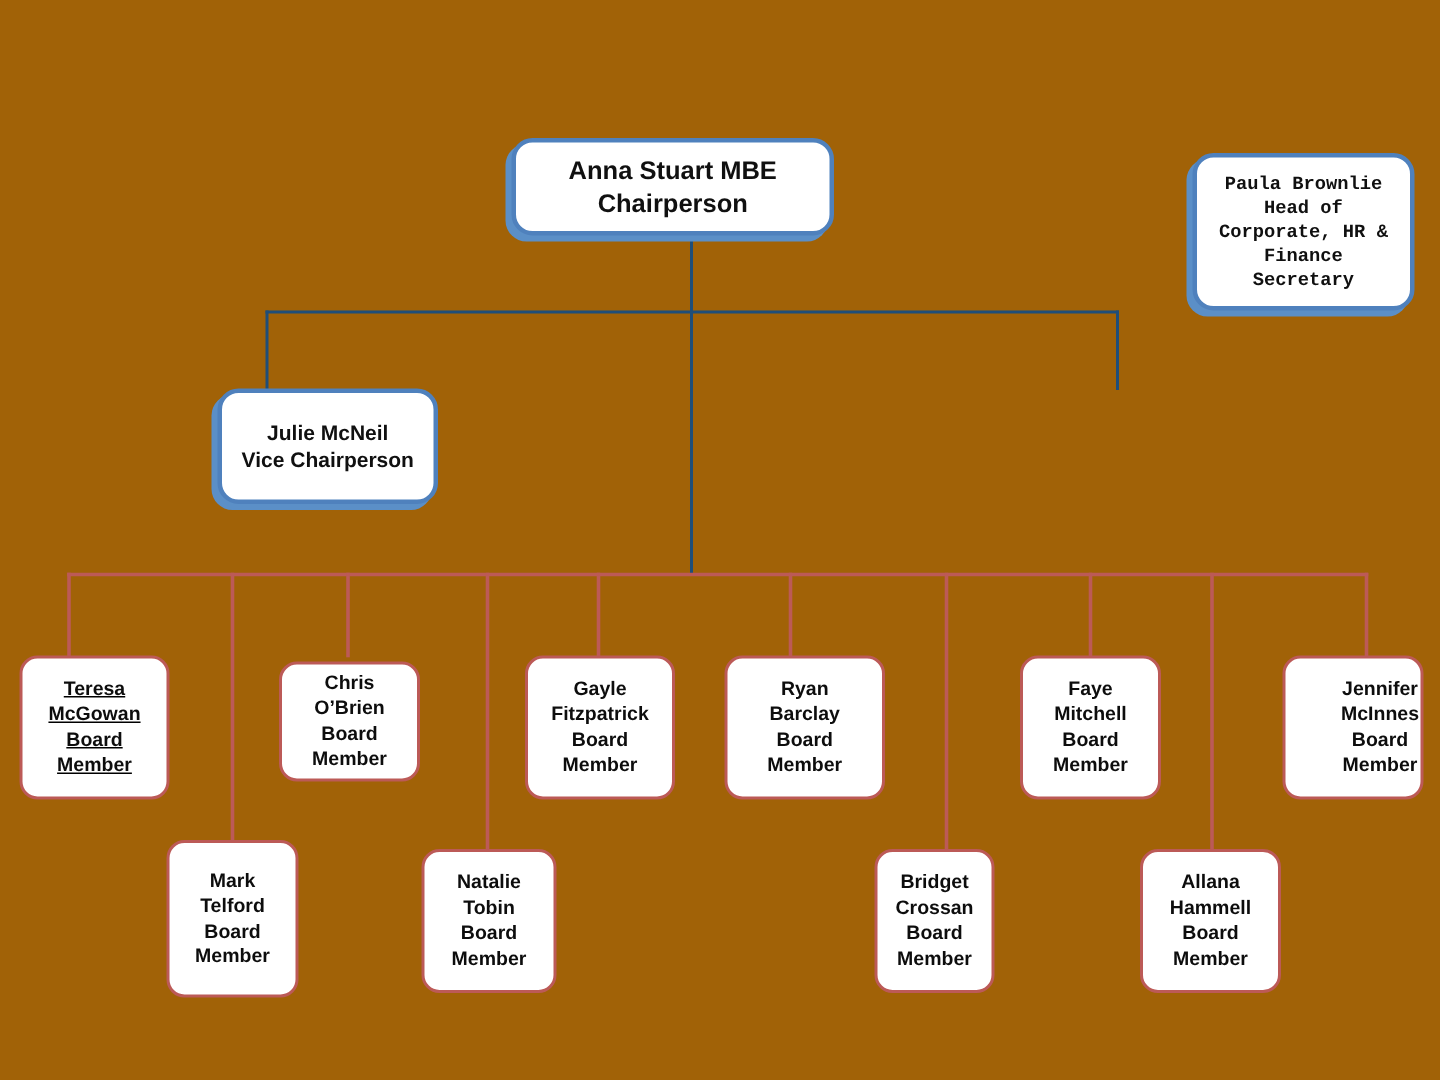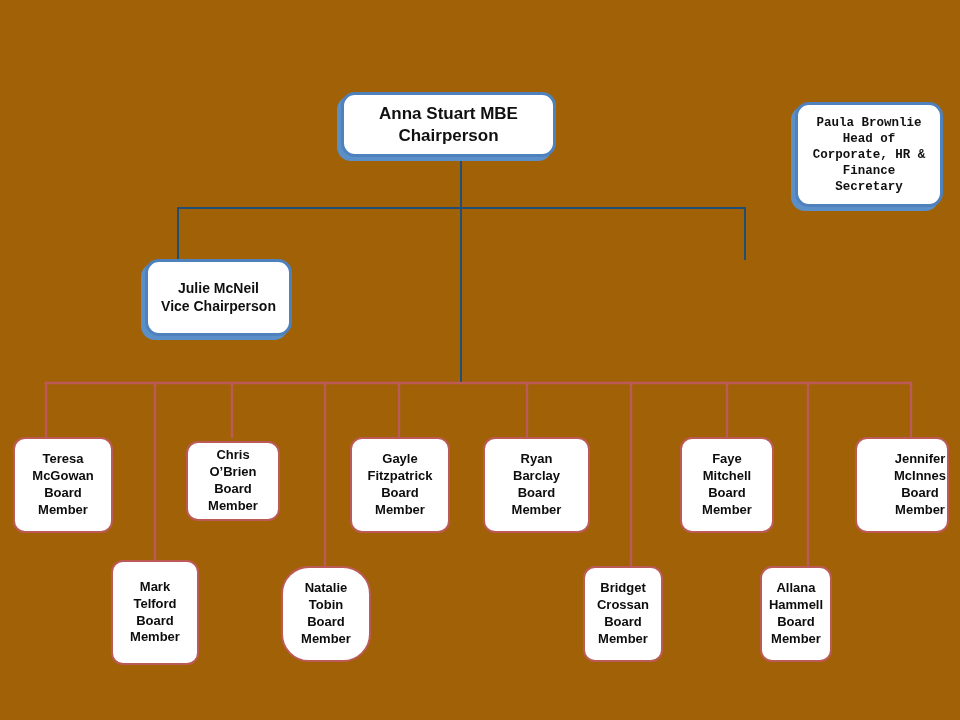--- a/index.html
+++ b/index.html
@@ -100,39 +100,39 @@
 Secretary</span>
   </div>
 
   <div class="node node-blue size-exec" style="left: 105px; top: 259px; width: 147px; height: 77px; margin-left: 40px;">
     <span class="node-text">Julie McNeil
 Vice Chairperson</span>
   </div>
 
 
   <div id="board-member-nodes">
-      <div class="node node-red" style="left: 13px; top: 437px; width: 100px; height: 96px;">
+      <div class="node node-red" style="left: 13px; top: 437px; width: 100px; height: 96px; text-decoration: underline;">
         <span class="node-text">Teresa
 McGowan
 Board
 Member</span>
       </div>
       <div class="node node-red" style="left: 111px; top: 560px; width: 88px; height: 105px;">
         <span class="node-text">Mark
 Telford
 Board
 Member</span>
       </div>
       <div class="node node-red" style="left: 186px; top: 441px; width: 94px; height: 80px;">
         <span class="node-text">Chris
 O’Brien
 Board
 Member</span>
       </div>
-      <div class="node node-red" style="left: 281px; top: 566px; width: 90px; height: 96px; border-radius: 28px;">
+      <div class="node node-red" style="left: 281px; top: 566px; width: 90px; height: 96px;">
         <span class="node-text">Natalie
 Tobin
 Board
 Member</span>
       </div>
       <div class="node node-red" style="left: 350px; top: 437px; width: 100px; height: 96px;">
         <span class="node-text">Gayle
 Fitzpatrick
 Board
 Member</span>
@@ -148,21 +148,21 @@
 Crossan
 Board
 Member</span>
       </div>
       <div class="node node-red" style="left: 680px; top: 437px; width: 94px; height: 96px;">
         <span class="node-text">Faye
 Mitchell
 Board
 Member</span>
       </div>
-      <div class="node node-red" style="left: 760px; top: 566px; width: 72px; height: 96px;">
+      <div class="node node-red" style="left: 760px; top: 566px; width: 94px; height: 96px;">
         <span class="node-text">Allana
 Hammell
 Board
 Member</span>
       </div>
       <div class="node node-red" style="left: 855px; top: 437px; width: 94px; height: 96px; padding-left: 36px;">
         <span class="node-text">Jennifer
 McInnes
 Board
 Member</span>

